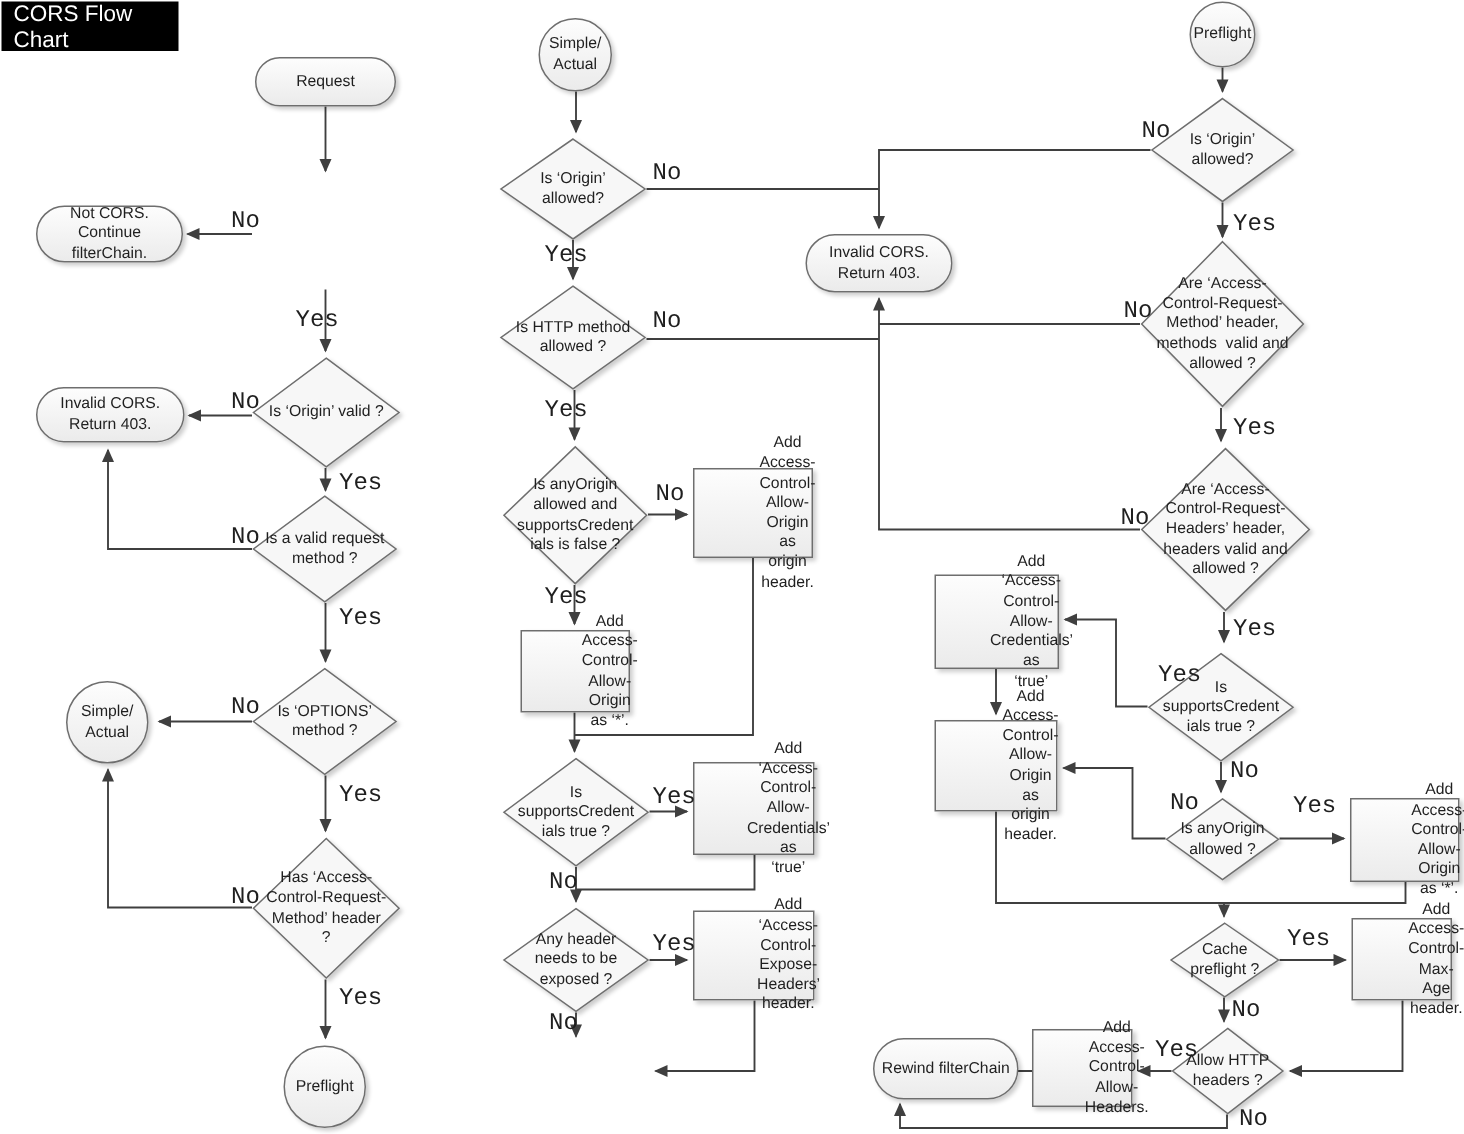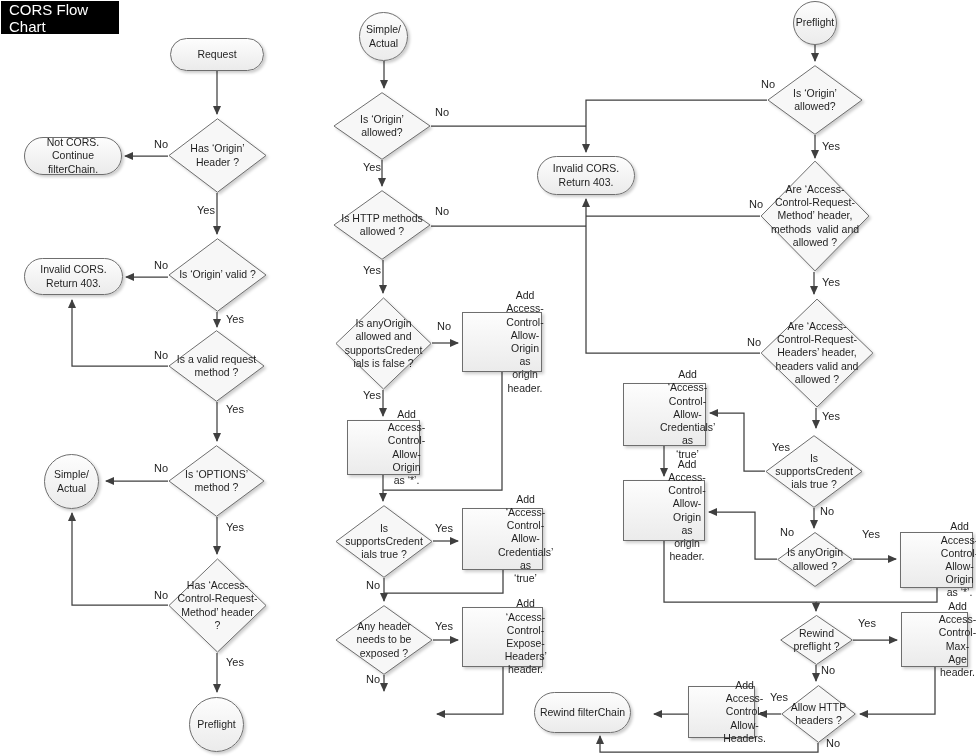--- a/index.html
+++ b/index.html
@@ -14,21 +14,21 @@
   .lbl{white-space:pre-wrap;position:relative;z-index:2;}
   .stadium{background:linear-gradient(180deg,#fdfdfd,#ebebeb);border:1px solid #6e6e6e;
            border-radius:999px;box-shadow:2px 2px 3px rgba(0,0,0,.20);align-items:center;}
   .rect{background:linear-gradient(180deg,#fdfdfd,#ebebeb);border:1px solid #6e6e6e;
         box-shadow:2px 2px 3px rgba(0,0,0,.20);padding-left:46px;}
   .circle{background:linear-gradient(180deg,#fdfdfd,#ebebeb);border:1px solid #6e6e6e;
           border-radius:50%;box-shadow:2px 2px 3px rgba(0,0,0,.20);}
   .diamond svg{position:absolute;inset:0;width:100%;height:100%;overflow:visible;
                filter:drop-shadow(2px 2px 1.5px rgba(0,0,0,.20));}
   .diamond polygon{fill:#f7f7f7;stroke:#6e6e6e;stroke-width:1;vector-effect:non-scaling-stroke;}
-  .elabel{position:absolute;z-index:3;font-size:11px;color:#1f1f1f;}
+  .elabel{position:absolute;z-index:3;font-size:16px;color:#1f1f1f;font-family:Liberation Mono, monospace;}
 </style>
 </head>
 <body>
 
 <div id="canvas">
   <div id="title">CORS Flow Chart</div>
 
   <svg id="edges" width="976" height="756">
     <defs>
       <marker id="a" markerUnits="userSpaceOnUse" markerWidth="11" markerHeight="10" refX="8.5" refY="4.5" orient="auto">
@@ -81,27 +81,20 @@
       <polyline points="935,667 935,714 860,714" marker-end="url(#a)"></polyline>
       <polyline points="781,714 759,714" marker-end="url(#a)"></polyline>
       <polyline points="688,714 654,714" marker-end="url(#a)"></polyline>
       <polyline points="818,743 818,752 600,752 600,736" marker-end="url(#a)"></polyline>
     </g>
   </svg>
 
   <div class="node stadium" style="left:170px;top:38px;width:94px;height:33px">
       <span class="lbl">Request</span>
     </div>
-  <div class="node diamond" style="left:168px;top:118px;width:99px;height:75px">
-      <svg viewBox="0 0 100 100" preserveAspectRatio="none">
-        <polygon points="50,1 99,50 50,99 1,50"></polygon>
-      </svg>
-      <span class="lbl">Has ‘Origin’
-Header ?</span>
-    </div>
   <div class="node stadium" style="left:24px;top:137px;width:98px;height:38px">
       <span class="lbl">Not CORS. Continue
 filterChain.</span>
     </div>
   <div class="node diamond" style="left:168px;top:238px;width:99px;height:74px">
       <svg viewBox="0 0 100 100" preserveAspectRatio="none">
         <polygon points="50,1 99,50 50,99 1,50"></polygon>
       </svg>
       <span class="lbl">Is ‘Origin’ valid ?</span>
     </div>
@@ -152,21 +145,21 @@
 allowed?</span>
     </div>
   <div class="node stadium" style="left:537px;top:156px;width:98px;height:39px">
       <span class="lbl">Invalid CORS.
 Return 403.</span>
     </div>
   <div class="node diamond" style="left:333px;top:190px;width:98px;height:70px">
       <svg viewBox="0 0 100 100" preserveAspectRatio="none">
         <polygon points="50,1 99,50 50,99 1,50"></polygon>
       </svg>
-      <span class="lbl">Is HTTP methods
+      <span class="lbl">Is HTTP method
 allowed ?</span>
     </div>
   <div class="node diamond" style="left:335px;top:297px;width:97px;height:93px">
       <svg viewBox="0 0 100 100" preserveAspectRatio="none">
         <polygon points="50,1 99,50 50,99 1,50"></polygon>
       </svg>
       <span class="lbl">Is anyOrigin
 allowed and
 supportsCredent
 ials is false ?</span>
@@ -269,42 +262,42 @@
     </div>
   <div class="node rect" style="left:900px;top:532px;width:73px;height:56px">
       <span class="lbl">Add Access-
 Control-Allow-
 Origin as ‘*’.</span>
     </div>
   <div class="node diamond" style="left:780px;top:615px;width:73px;height:50px">
       <svg viewBox="0 0 100 100" preserveAspectRatio="none">
         <polygon points="50,1 99,50 50,99 1,50"></polygon>
       </svg>
-      <span class="lbl">Rewind
+      <span class="lbl">Cache
 preflight ?</span>
     </div>
   <div class="node rect" style="left:901px;top:612px;width:67px;height:55px">
       <span class="lbl">Add Access-
 Control-Max-
 Age header.</span>
     </div>
   <div class="node diamond" style="left:781px;top:685px;width:75px;height:58px">
       <svg viewBox="0 0 100 100" preserveAspectRatio="none">
         <polygon points="50,1 99,50 50,99 1,50"></polygon>
       </svg>
       <span class="lbl">Allow HTTP
 headers ?</span>
     </div>
   <div class="node rect" style="left:688px;top:686px;width:67px;height:52px">
       <span class="lbl">Add Access-
 Control-
 Allow-
 Headers.</span>
     </div>
-  <div class="node stadium" style="left:534px;top:692px;width:97px;height:41px">
+  <div class="node stadium" style="left:582px;top:692px;width:97px;height:41px">
       <span class="lbl">Rewind filterChain</span>
     </div>
 
   <span class="elabel" style="left:154px;top:138px">No</span>
   <span class="elabel" style="left:197px;top:204px">Yes</span>
   <span class="elabel" style="left:154px;top:259px">No</span>
   <span class="elabel" style="left:226px;top:313px">Yes</span>
   <span class="elabel" style="left:154px;top:349px">No</span>
   <span class="elabel" style="left:226px;top:403px">Yes</span>
   <span class="elabel" style="left:154px;top:462px">No</span>

